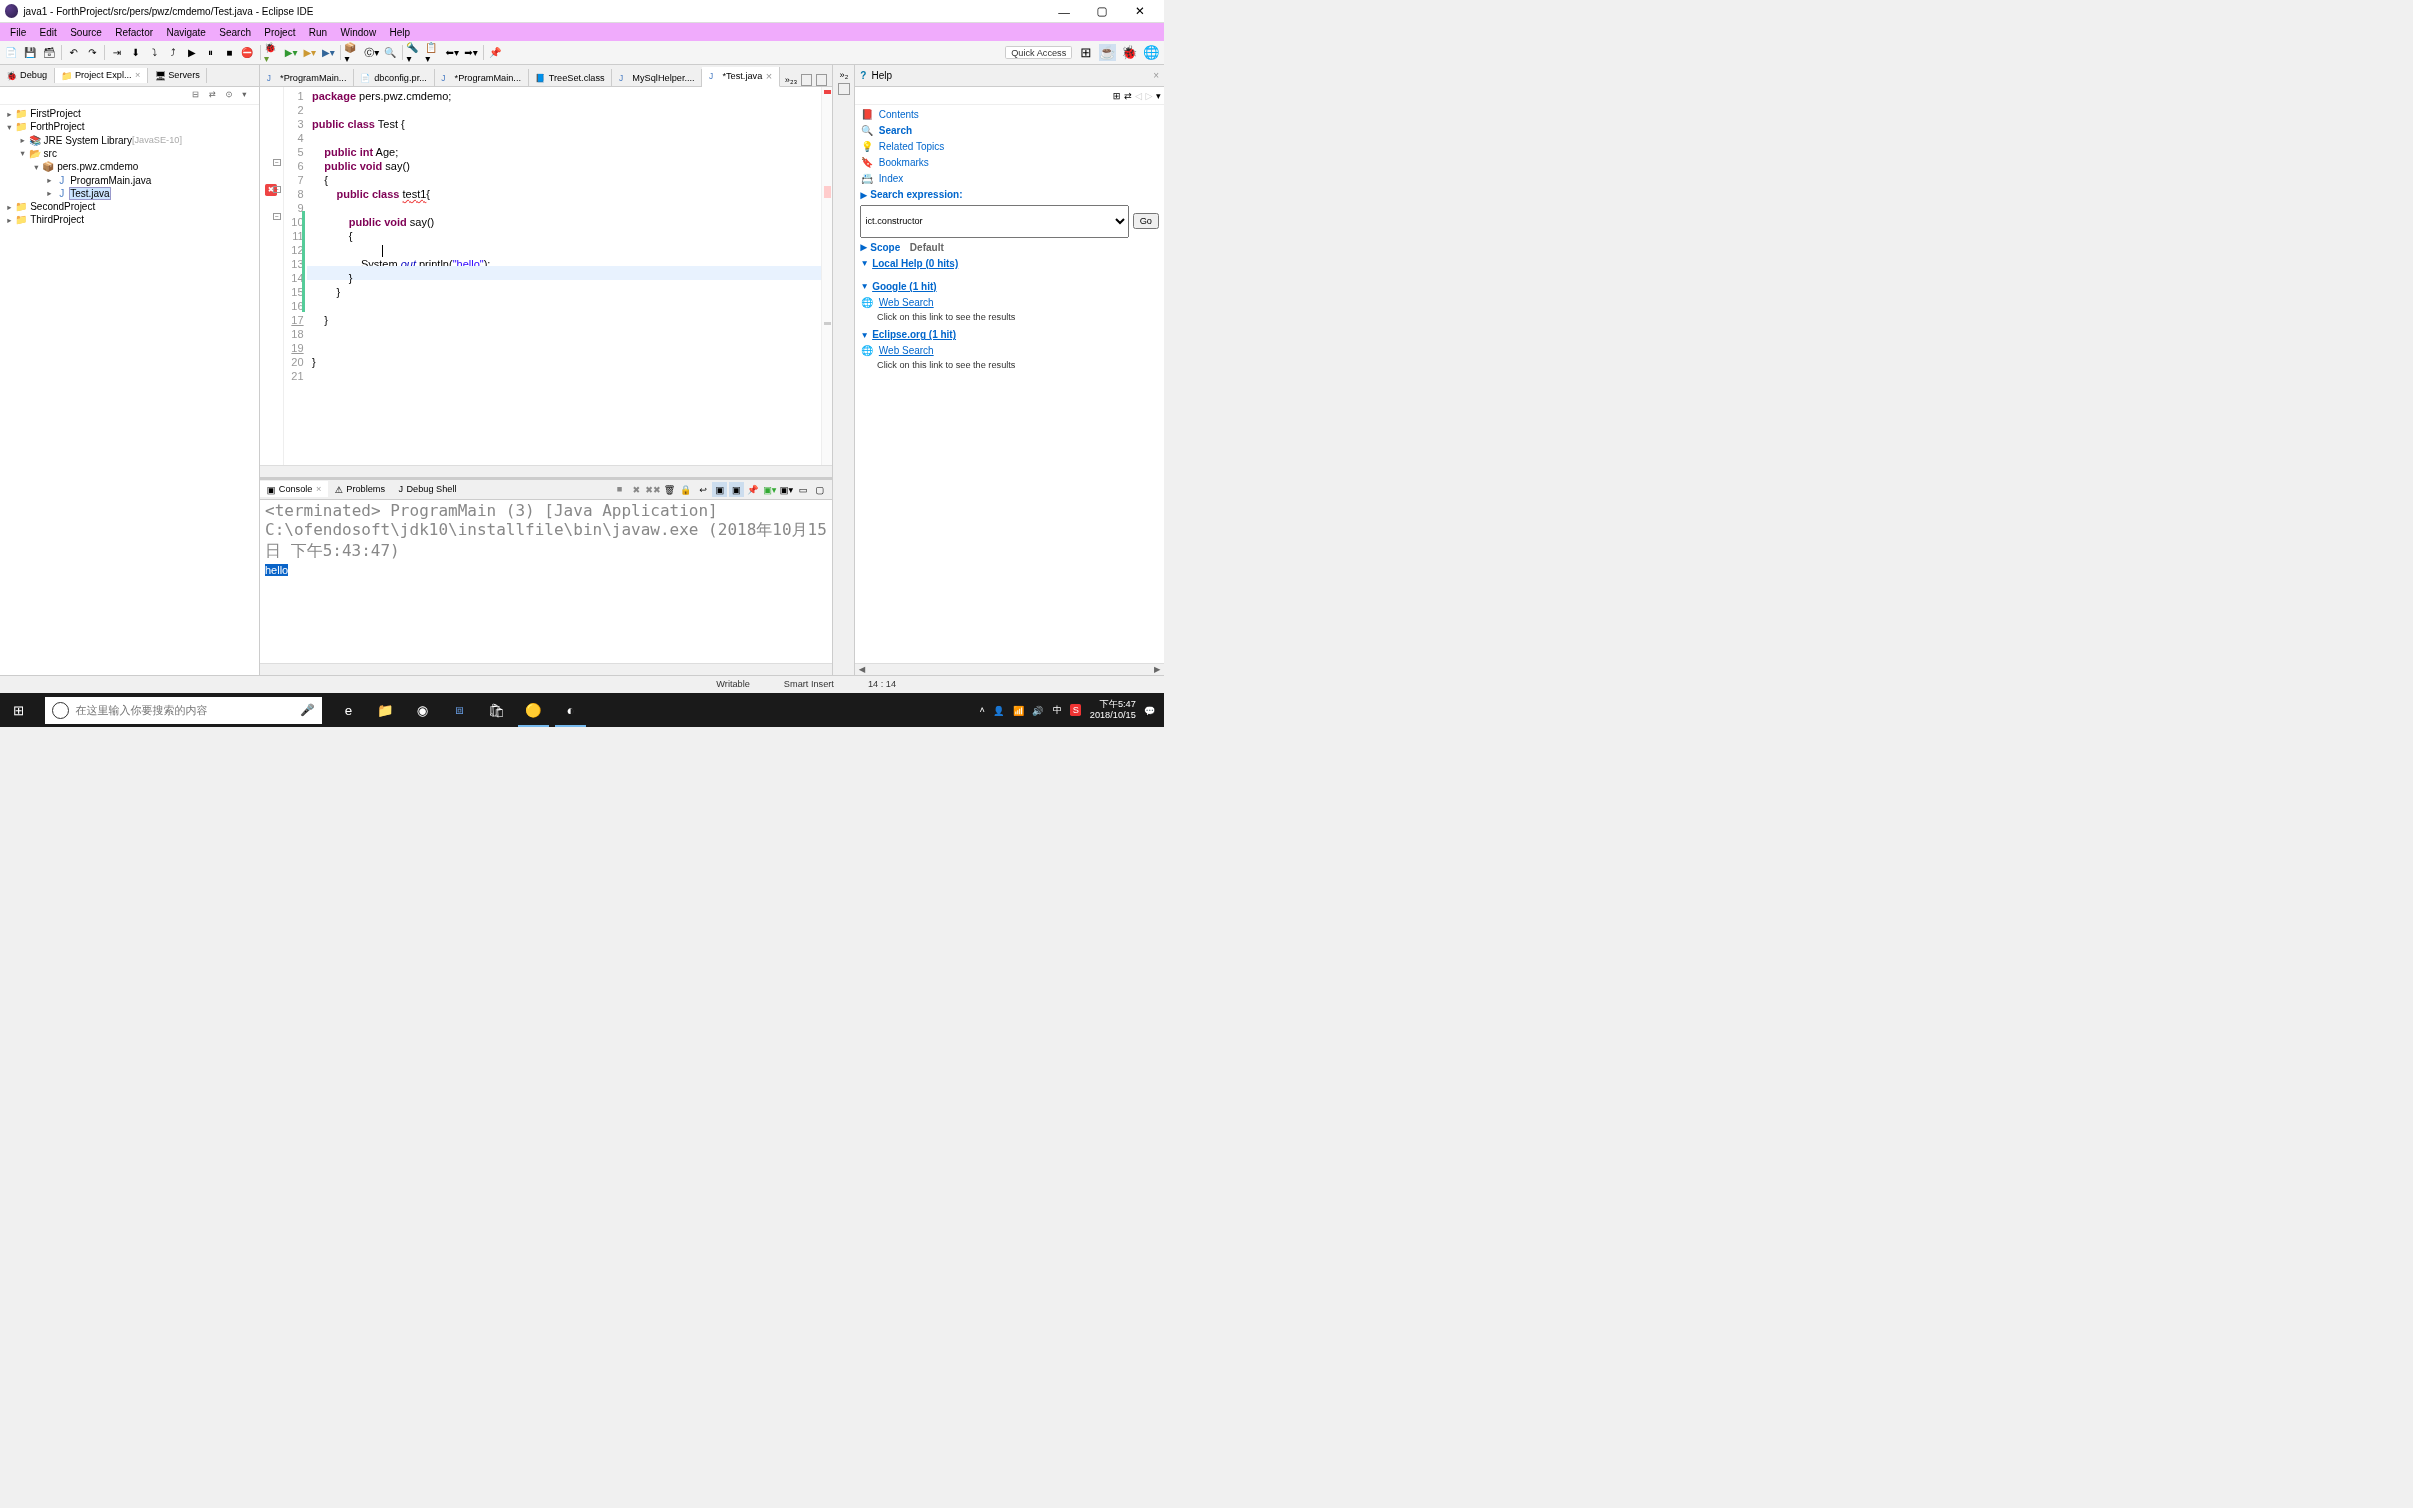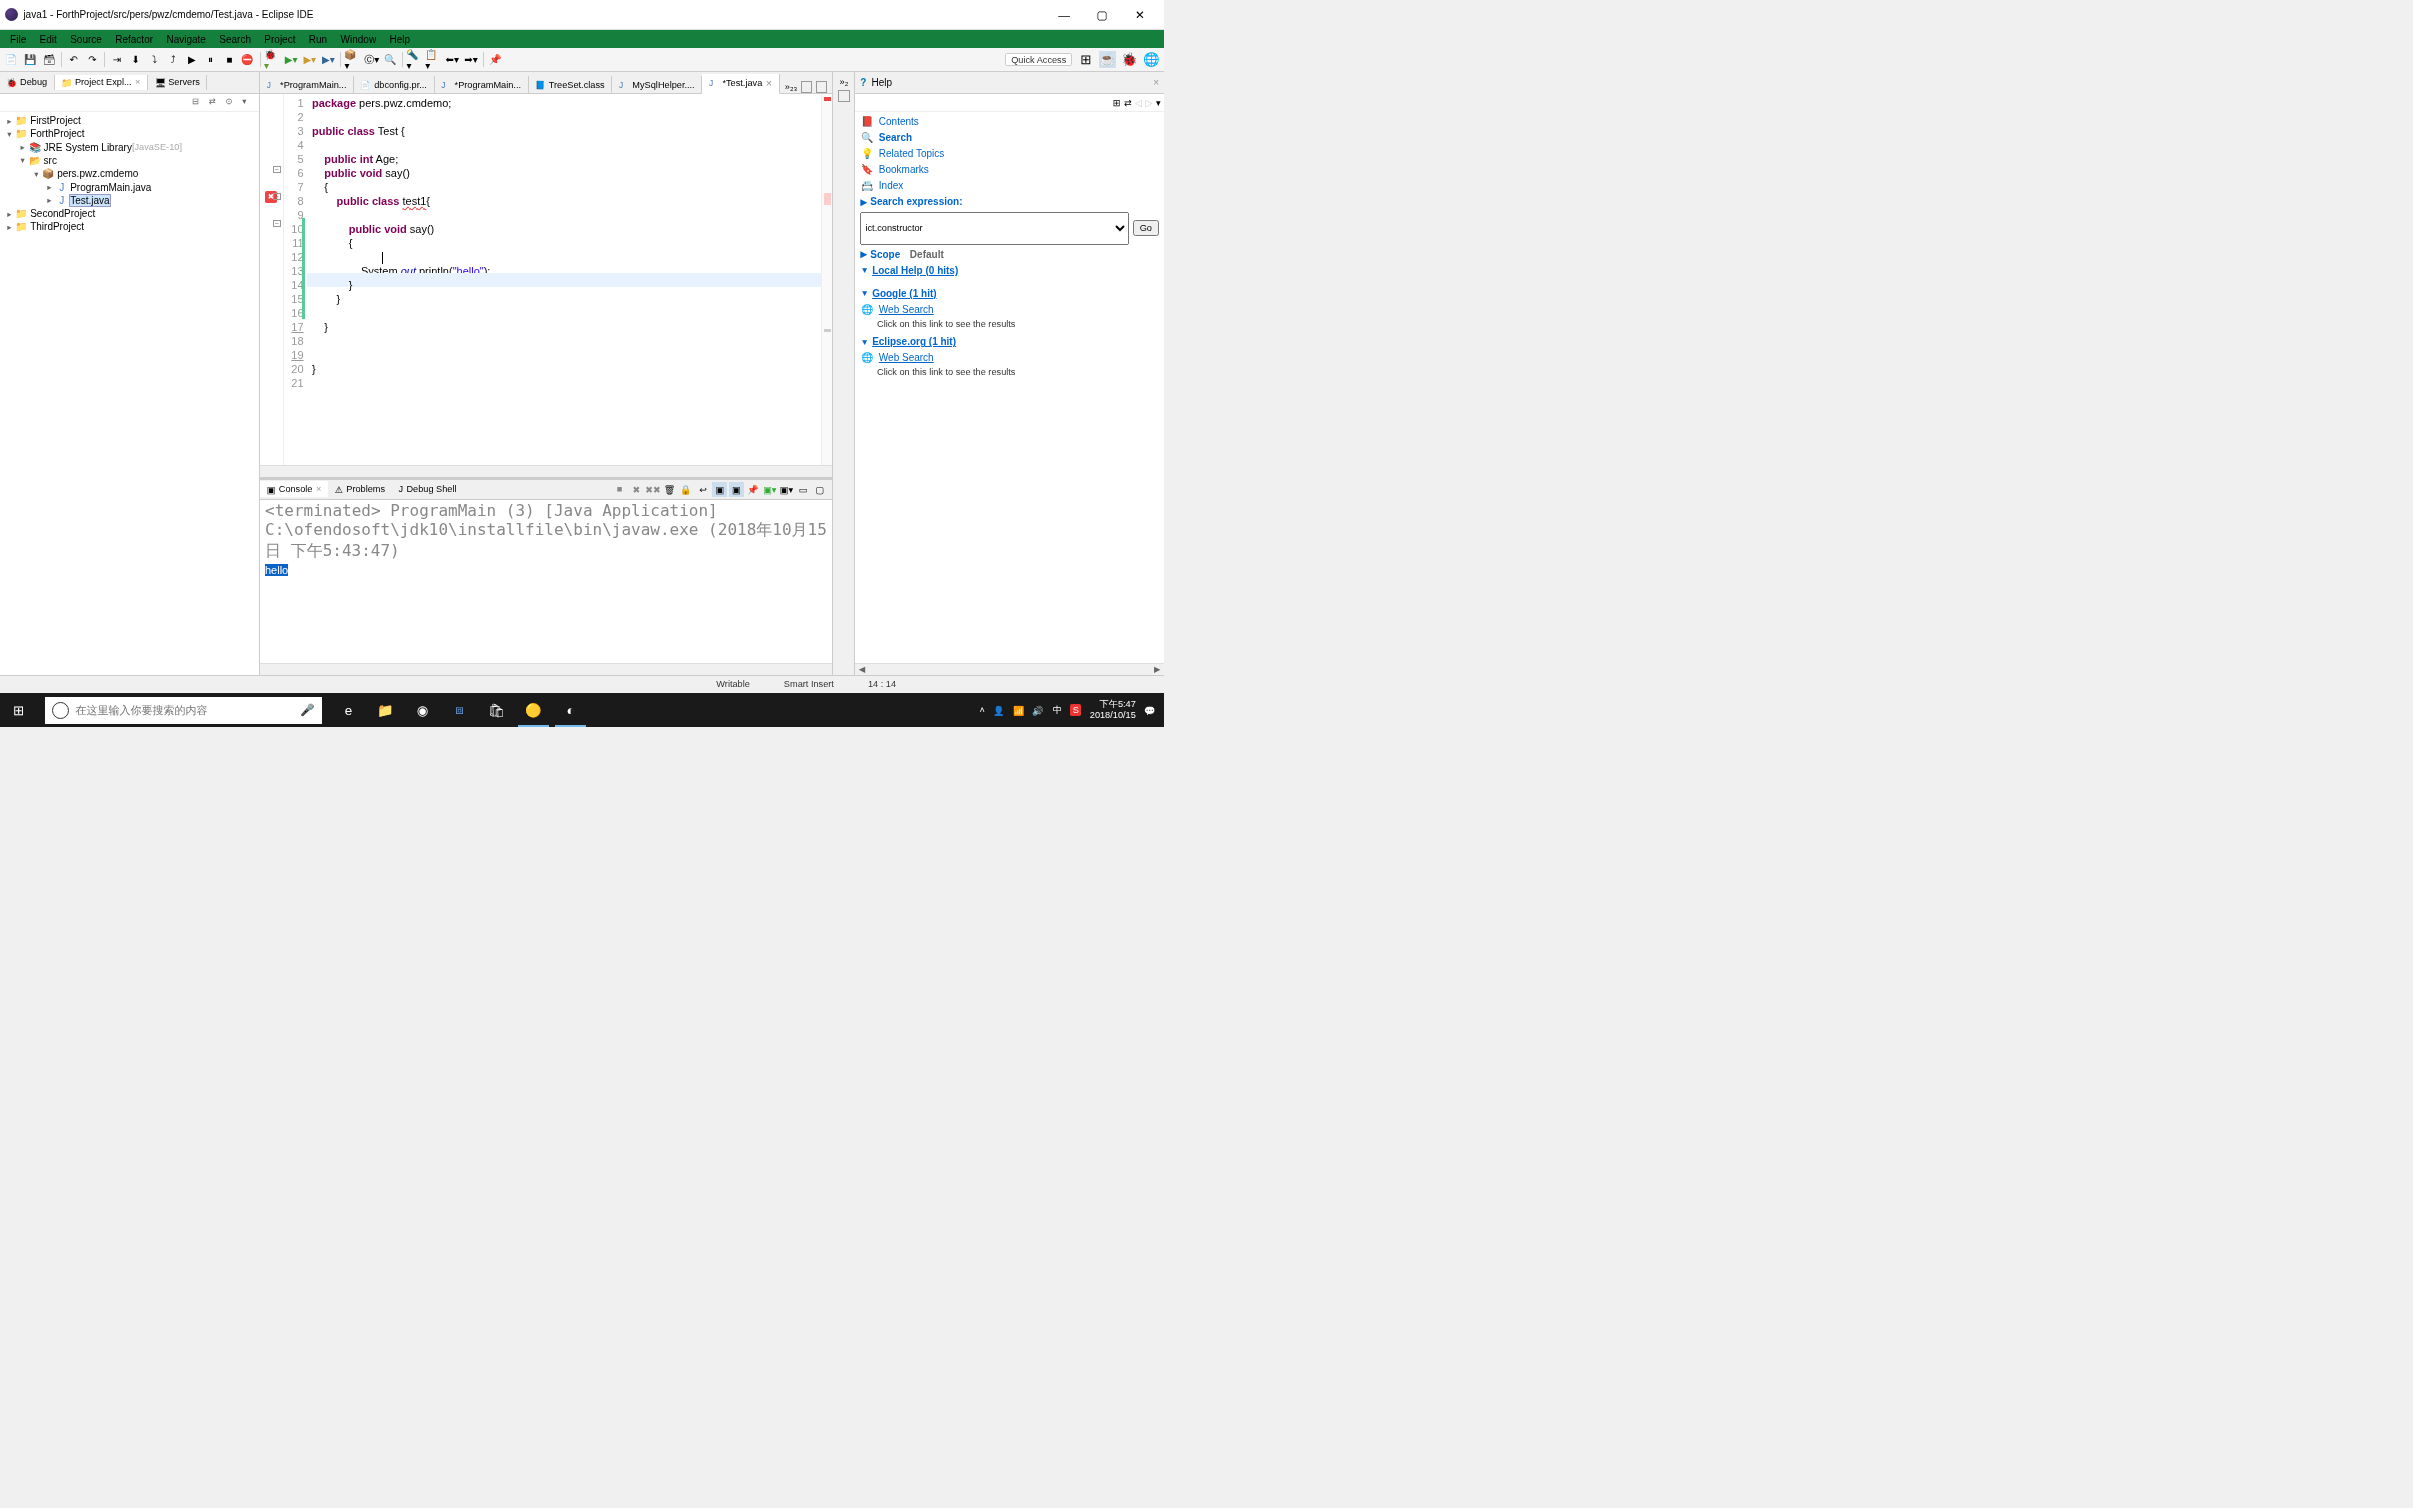--- a/index.html
+++ b/index.html
@@ -1,26 +1,26 @@
 <!DOCTYPE html>
 <html style="font-size:13.4px"><head>
 <meta charset="utf-8">
 <style>
 * { margin: 0; padding: 0; box-sizing: border-box; font-family: "Microsoft YaHei", "Segoe UI", sans-serif; }
 body { width: 1164px; height: 727px; overflow: hidden; background: #f0f0f0; display: flex; flex-direction: column; }
 
 
-.titlebar { height: 30px; background: #fff; display: flex; align-items: center; padding: 0 5px; border-bottom: 0.8px solid #ddd; }
+.titlebar { height: 23px; background: #fff; display: flex; align-items: center; padding: 0 5px; border-bottom: 0.8px solid #ddd; }
 .titlebar .eclipse-icon { width: 13.4px; height: 13.4px; background: radial-gradient(circle at 30% 30%, #5a3d8a, #2d1f4a); border-radius: 50%; margin-right: 5px; }
 .titlebar .title { font-size: 10px; flex: 1; color: #000; }
 .titlebar .win-controls { display: flex; }
 .titlebar .win-btn { width: 38px; height: 23.5px; display: flex; align-items: center; justify-content: center; font-size: 11.7px; color: #000; cursor: pointer; }
 
 
-.menubar { height: 18.4px; background: #15803d; display: flex; align-items: center; padding: 0 3.4px; }
+.menubar { height: 18.4px; background: #f0abfc; display: flex; align-items: center; padding: 0 3.4px; }
 .menubar .menu-item { padding: 1.7px 6.7px; font-size: 10px; color: #000; cursor: pointer; }
 
 
 .toolbar { height: 23.5px; background: #f5f5f5; border-bottom: 0.8px solid #ccc; display: flex; align-items: center; padding: 0 3.4px; gap: 1.7px; }
 .toolbar .tb-btn { width: 17px; height: 17px; display: flex; align-items: center; justify-content: center; font-size: 10px; cursor: pointer; border-radius: 1.7px; }
 .toolbar .tb-sep { width: 0.8px; height: 15px; background: #ccc; margin: 0 1.7px; }
 .toolbar .quick-access { margin-left: auto; border: 0.8px solid #ccc; padding: 0.8px 5px; font-size: 9.2px; color: #333; background: #fff; border-radius: 1.7px; }
 .toolbar .persp-btn { width: 17px; height: 17px; display: flex; align-items: center; justify-content: center; margin-left: 3.4px; cursor: pointer; }
 
 

